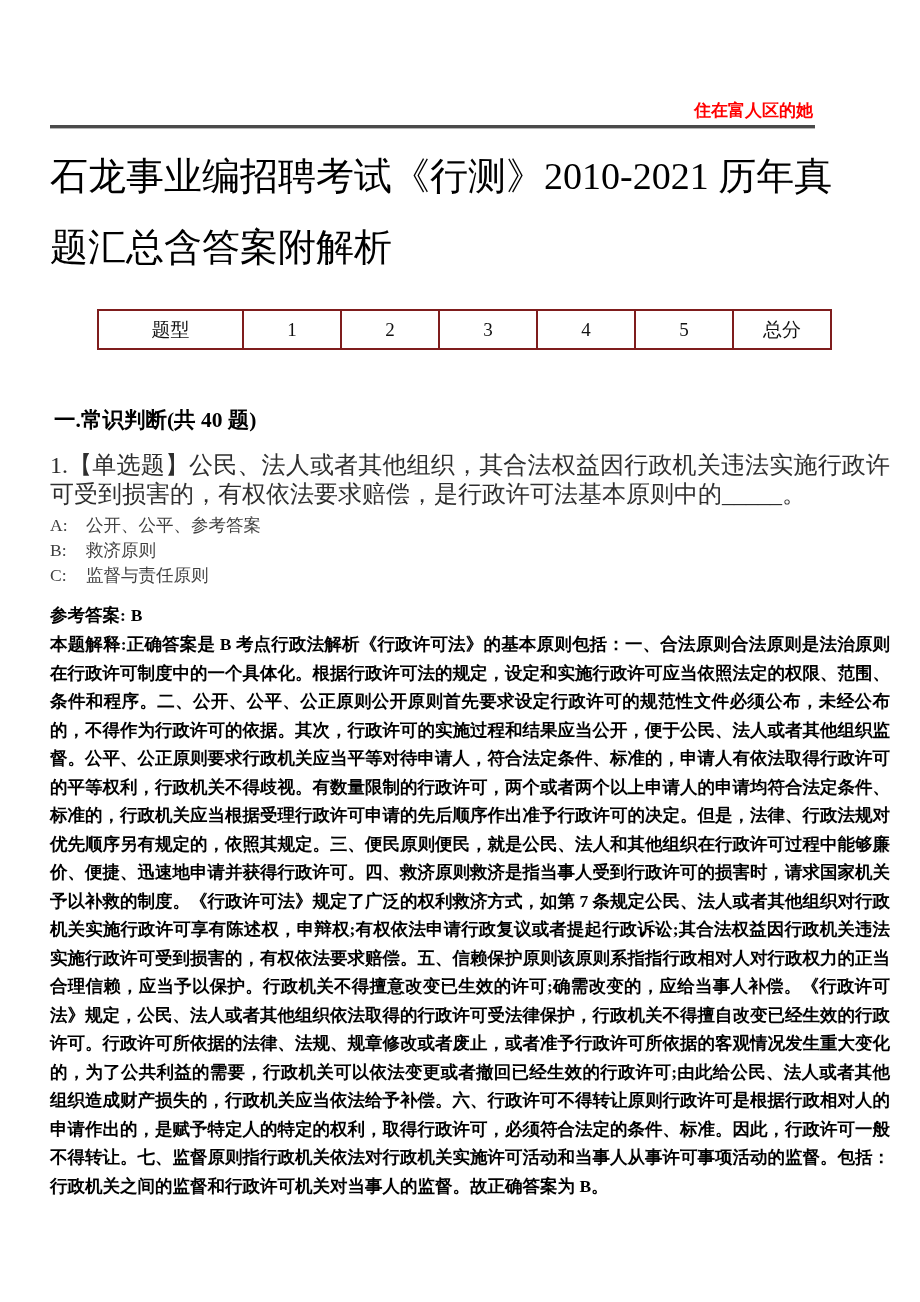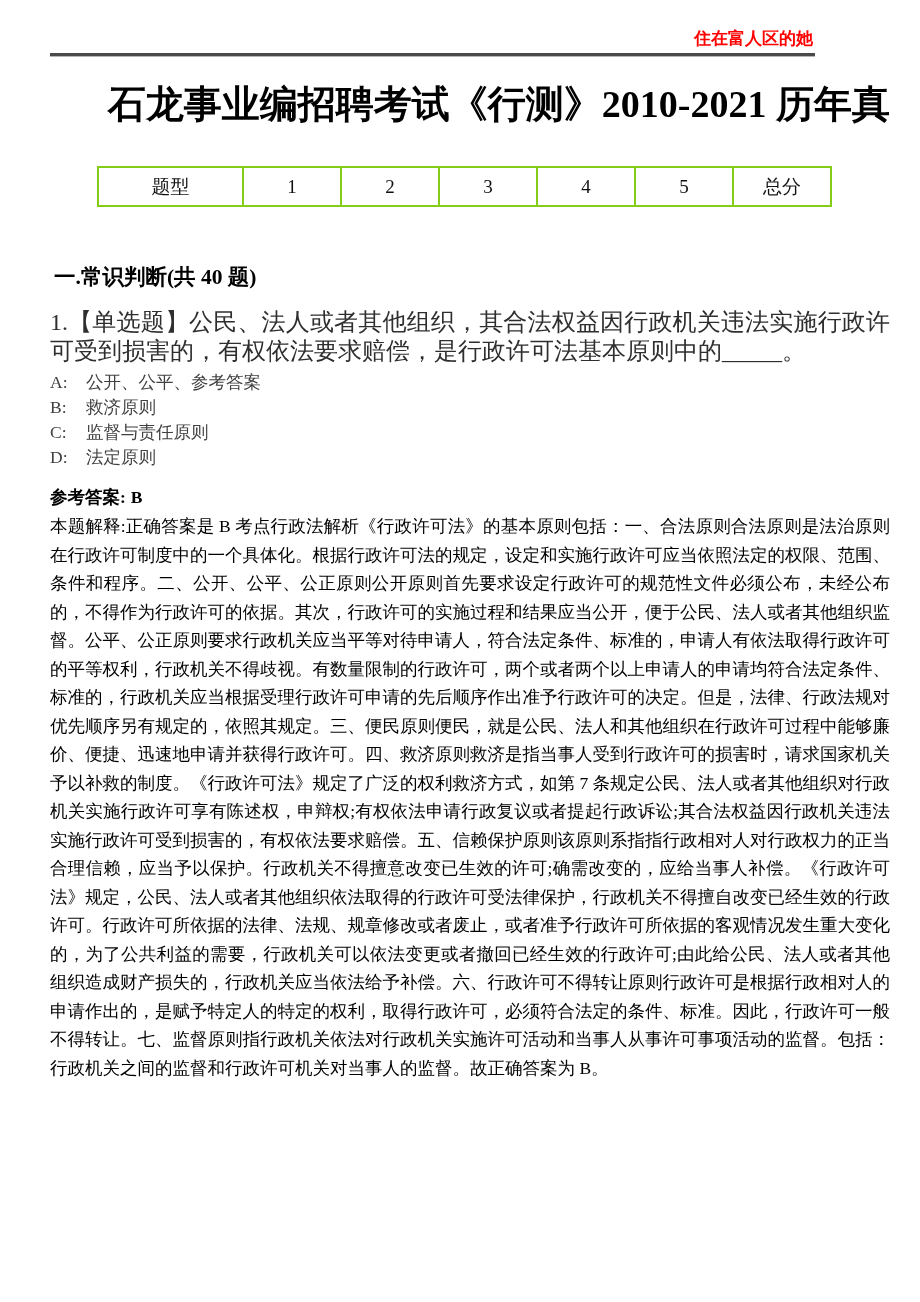--- a/index.html
+++ b/index.html
@@ -17,56 +17,56 @@
   .page {
     position: relative;
     width: 920px;
     height: 1302px;
     box-sizing: border-box;
     padding: 0 30px 0 50px;
   }
   
   .header-band {
     width: 765px; 
-    padding-top: 28px;
+    padding-top: 100px;
   }
   .watermark {
     text-align: right;
     color: #ff0000;
     font-family: "Liberation Sans", "DejaVu Sans", sans-serif;
     font-weight: bold;
     font-size: 17px;
     line-height: 22px;
     padding-right: 2px;
   }
   .header-rule {
     margin-top: 3px;
     height: 3px;
     background: #4a4a4a;
     border-bottom: 1px solid #b5b5b5;
   }
   
   .doc-title {
     width: 840px;
     margin-top: 12px;
-    text-align: right;
-    font-weight: bold;
+    text-align: left;
+    font-weight: normal;
     font-size: 38px;
     line-height: 71px;
     color: #000;
   }
   
   table.score-table {
     border-collapse: collapse;
     table-layout: fixed;
     width: 733px;
     margin: 26px 0 0 47px;
   }
   table.score-table td {
-    border: 2px solid #84cc16;
+    border: 2px solid #7f1d1d;
     height: 37px;
     text-align: center;
     vertical-align: middle;
     font-size: 19px;
     color: #111;
     padding: 0;
   }
   
   .section-heading {
     margin: 55px 0 0 4px;
@@ -104,38 +104,39 @@
     font-size: 17.5px;
     font-weight: bold;
     line-height: 26px;
     color: #000;
   }
   .answer-value { margin-left: 5px; }
   .analysis {
     width: 840px;
     margin-top: 2px;
     font-size: 17.5px;
-    font-weight: normal;
+    font-weight: bold;
     line-height: 28.5px;
     text-align: justify;
     color: #000;
   }
 </style>
 </head>
 <body>
 
 <div class="page">
 
   <div class="header-band">
     <div class="watermark">住在富人区的她</div>
     <div class="header-rule"></div>
   </div>
 
   <div class="doc-title">
     <div>石龙事业编招聘考试《行测》2010-2021 历年真</div>
+    <div>题汇总含答案附解析</div>
   </div>
 
   <table class="score-table">
     <colgroup>
       <col style="width:145px">
       <col style="width:98px">
         <col style="width:98px">
         <col style="width:98px">
       <col style="width:98px">
         <col style="width:98px">
@@ -163,23 +164,20 @@
   <div class="options">
     <div class="option-row">
       <span class="option-label">A:</span><span class="option-text">公开、公平、参考答案</span>
     </div>
     <div class="option-row">
       <span class="option-label">B:</span><span class="option-text">救济原则</span>
     </div>
     <div class="option-row">
       <span class="option-label">C:</span><span class="option-text">监督与责任原则</span>
     </div>
-    <div class="option-row">
-      <span class="option-label">D:</span><span class="option-text">法定原则</span>
-    </div>
   </div>
 
   <div class="answer-line">
     <span>参考答案:</span><span class="answer-value">B</span>
   </div>
 
   <div class="analysis">
     <span>本题解释:</span><span>正确答案是 B 考点行政法解析《行政许可法》的基本原则包括：一、合法原则合法原则是法治原则在行政许可制度中的一个具体化。根据行政许可法的规定，设定和实施行政许可应当依照法定的权限、范围、条件和程序。二、公开、公平、公正原则公开原则首先要求设定行政许可的规范性文件必须公布，未经公布的，不得作为行政许可的依据。其次，行政许可的实施过程和结果应当公开，便于公民、法人或者其他组织监督。公平、公正原则要求行政机关应当平等对待申请人，符合法定条件、标准的，申请人有依法取得行政许可的平等权利，行政机关不得歧视。有数量限制的行政许可，两个或者两个以上申请人的申请均符合法定条件、标准的，行政机关应当根据受理行政许可申请的先后顺序作出准予行政许可的决定。但是，法律、行政法规对优先顺序另有规定的，依照其规定。三、便民原则便民，就是公民、法人和其他组织在行政许可过程中能够廉价、便捷、迅速地申请并获得行政许可。四、救济原则救济是指当事人受到行政许可的损害时，请求国家机关予以补救的制度。《行政许可法》规定了广泛的权利救济方式，如第 7 条规定公民、法人或者其他组织对行政机关实施行政许可享有陈述权，申辩权;有权依法申请行政复议或者提起行政诉讼;其合法权益因行政机关违法实施行政许可受到损害的，有权依法要求赔偿。五、信赖保护原则该原则系指指行政相对人对行政权力的正当合理信赖，应当予以保护。行政机关不得擅意改变已生效的许可;确需改变的，应给当事人补偿。《行政许可法》规定，公民、法人或者其他组织依法取得的行政许可受法律保护，行政机关不得擅自改变已经生效的行政许可。行政许可所依据的法律、法规、规章修改或者废止，或者准予行政许可所依据的客观情况发生重大变化的，为了公共利益的需要，行政机关可以依法变更或者撤回已经生效的行政许可;由此给公民、法人或者其他组织造成财产损失的，行政机关应当依法给予补偿。六、行政许可不得转让原则行政许可是根据行政相对人的申请作出的，是赋予特定人的特定的权利，取得行政许可，必须符合法定的条件、标准。因此，行政许可一般不得转让。七、监督原则指行政机关依法对行政机关实施许可活动和当事人从事许可事项活动的监督。包括：行政机关之间的监督和行政许可机关对当事人的监督。故正确答案为 B。</span>
   </div>
 

